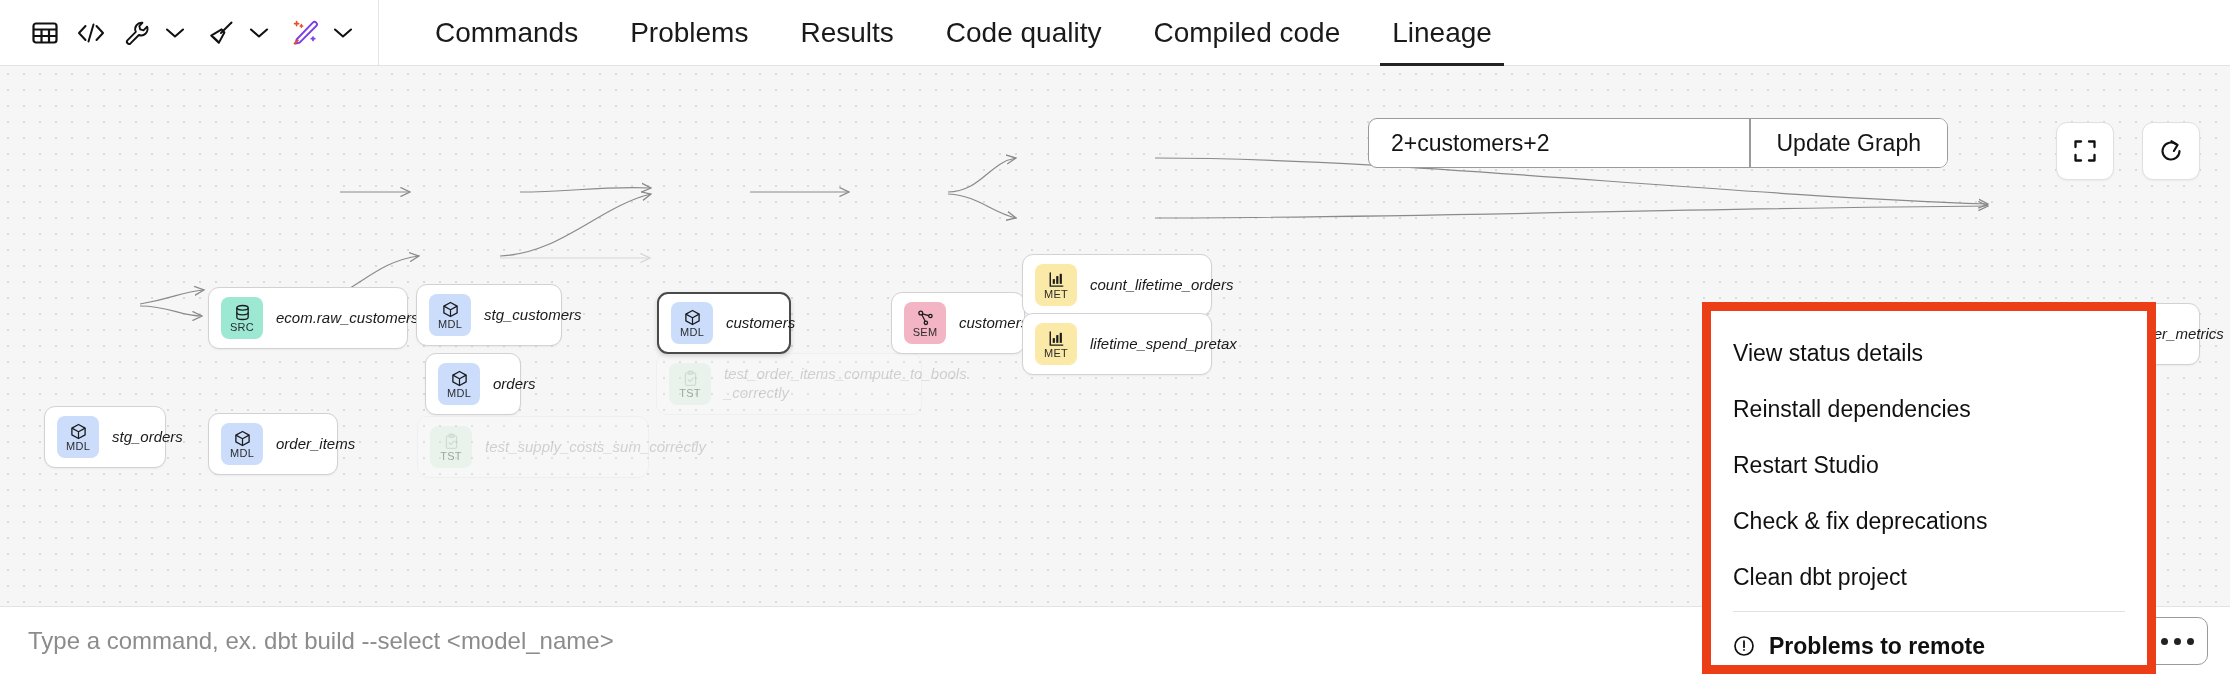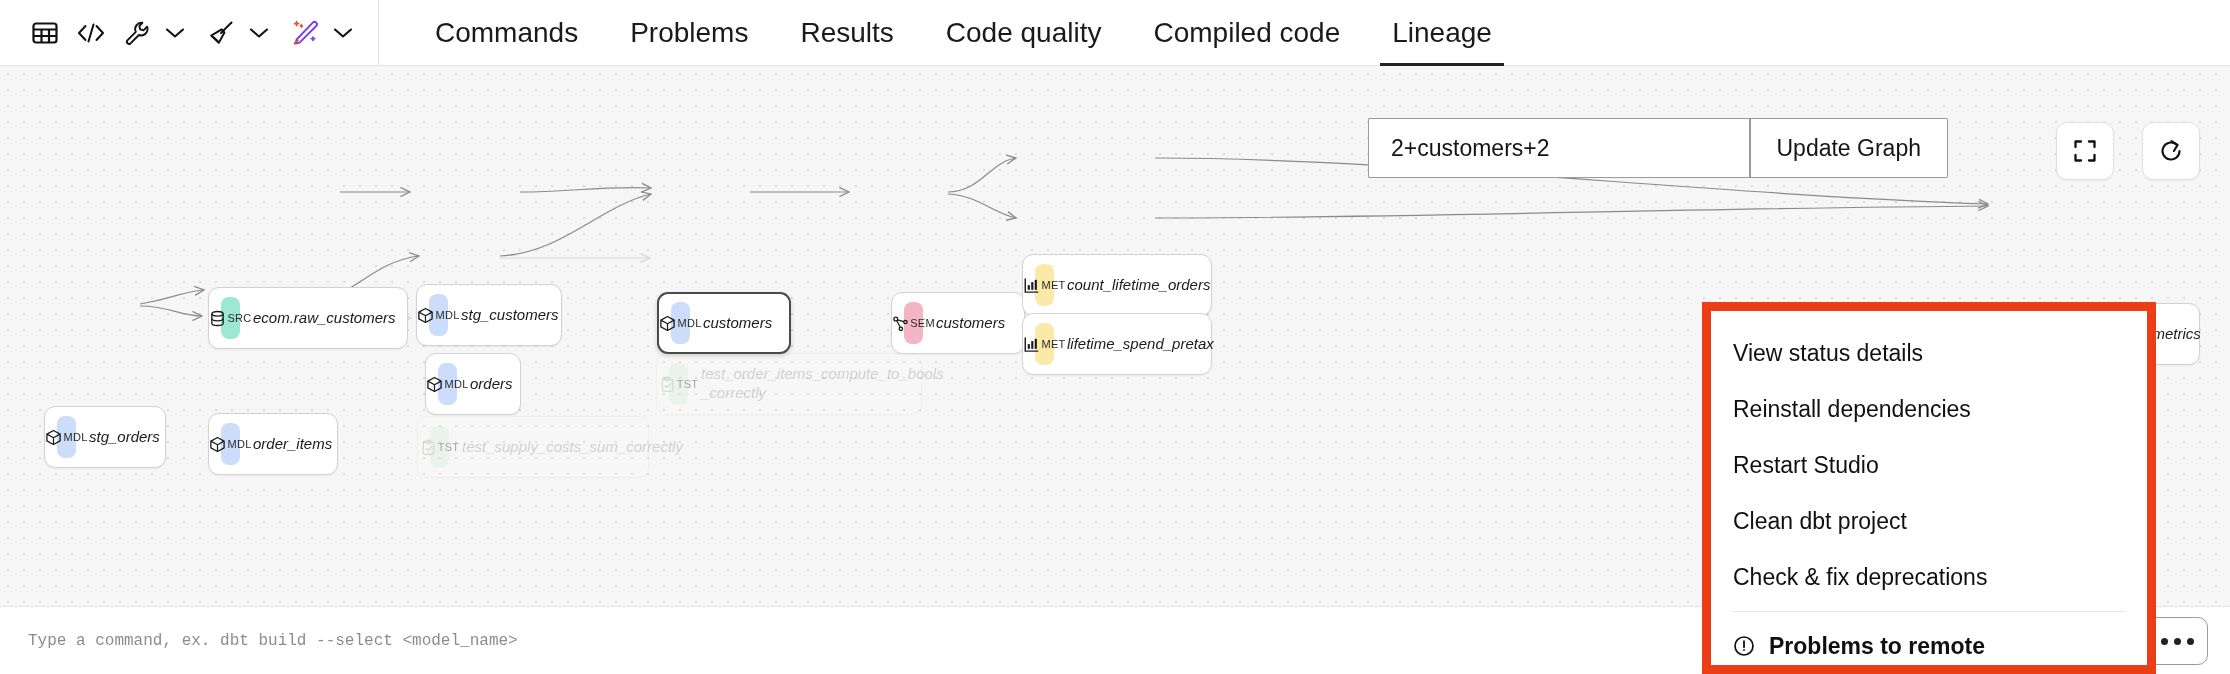--- a/index.html
+++ b/index.html
@@ -58,41 +58,41 @@
     padding: 0 18px 0 12px; gap: 13px;
     box-shadow: 0 1px 2px rgba(0,0,0,.05);
     cursor: pointer;
   }
   .node.selected { border: 2.5px solid #4a4a4a; box-shadow: 0 2px 5px rgba(0,0,0,.16); }
   .node.faded {
     background: rgba(255,255,255,.35); border-color: #e6e6e6;
     opacity: .42; box-shadow: none;
   }
   .badge {
-    flex: none; width: 19px; height: 42px; border-radius: 8px;
-    display: flex; flex-direction: row; align-items: center; justify-content: center;
+    flex: none; width: 42px; height: 42px; border-radius: 8px;
+    display: flex; flex-direction: column; align-items: center; justify-content: center;
     gap: 1px;
   }
   .badge .bico { display: flex; align-items: center; justify-content: center; height: 18px; }
   .badge .blabel { font-size: 11px; letter-spacing: .3px; color: #2c2c2c; line-height: 1; }
   .node-label { font-size: 15px; color: #1a1a1a; line-height: 1.25; white-space: pre-line; font-style: italic; }
   .node.faded .node-label { color: #9b9b9b; }
 
   .b-src { background: #9ce8d3; }
   .b-mdl { background: #cbddfb; }
   .b-sem { background: #f3b5c4; }
   .b-met { background: #fbe9a8; }
   .b-svo { background: #f7e0c3; }
   .b-tst { background: #d8f0df; }
 
   
   .graph-input-wrap {
     position: absolute; top: 118px; left: 1368px;
-    display: flex; align-items: stretch; height: 60px;
-    background: #ffffff; border: 1.5px solid #9a9a9a; border-radius: 1px;
+    display: flex; align-items: stretch; height: 50px;
+    background: #ffffff; border: 1.5px solid #9a9a9a; border-radius: 9px;
     overflow: hidden;
   }
   .graph-input {
     width: 380px; border: none; outline: none; background: transparent;
     font-family: "Liberation Sans", sans-serif; font-size: 23px; color: #141414;
     padding: 0 22px;
   }
   .graph-divider { width: 1.5px; background: #9a9a9a; }
   .update-btn {
     display: flex; align-items: center; padding: 0 26px;
@@ -107,21 +107,21 @@
   }
 
   
   .bottombar {
     position: absolute; top: 606px; left: 0; width: 2230px; height: 68px;
     background: #ffffff; border-top: 1px solid #e3e3e3;
     display: flex; align-items: center; padding: 0 28px;
   }
   .cmd-input {
     flex: 1; border: none; outline: none; background: transparent;
-    font-family: Liberation Mono, monospace; font-size: 16px; color: #1a1a1a;
+    font-family: Liberation Sans, sans-serif; font-size: 24px; color: #1a1a1a;
   }
   .cmd-input::placeholder { color: #8c8c8c; }
   .toggle {
     flex: none; width: 78px; height: 42px; border-radius: 21px;
     background: #ffffff; border: 2px solid #b9b9b9; position: relative; cursor: pointer;
     margin-right: 22px;
   }
   .toggle .knob {
     position: absolute; top: 4px; left: 4px; width: 30px; height: 30px;
     border-radius: 50%; background: #4a4a4a;
@@ -460,24 +460,24 @@
       <div class="menu-item">
         <span>View status details</span>
       </div>
       <div class="menu-item">
         <span>Reinstall dependencies</span>
       </div>
       <div class="menu-item">
         <span>Restart Studio</span>
       </div>
       <div class="menu-item">
+        <span>Check &amp; fix deprecations</span>
+      </div>
+      <div class="menu-item">
         <span>Clean dbt project</span>
-      </div>
-      <div class="menu-item">
-        <span>Check &amp; fix deprecations</span>
       </div>
       <div class="menu-sep"></div>
       <div class="menu-item">
         <span style="display: flex;">
           <svg width="22" height="22" viewBox="0 0 22 22" fill="none">
             <circle cx="11" cy="11" r="9" stroke="#111" stroke-width="1.7"></circle>
             <path d="M11 6.2v6M11 14.9v.1" stroke="#111" stroke-width="1.8" stroke-linecap="round"></path>
           </svg>
         </span>
         <span style="font-weight: bold;">Problems to remote</span>

